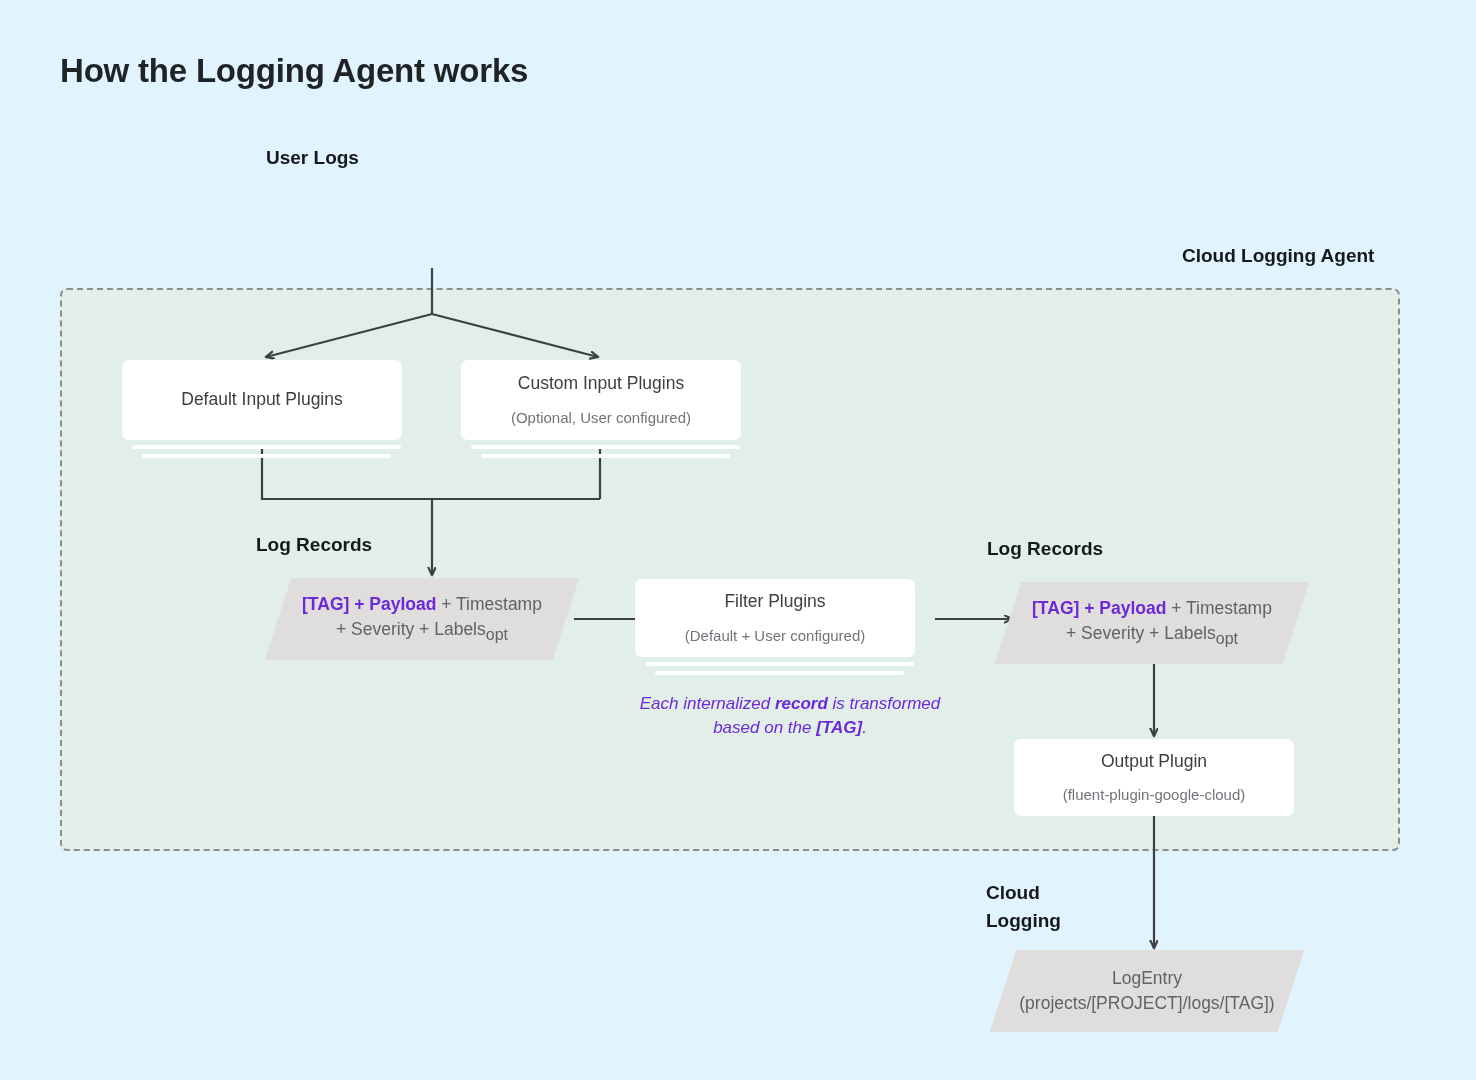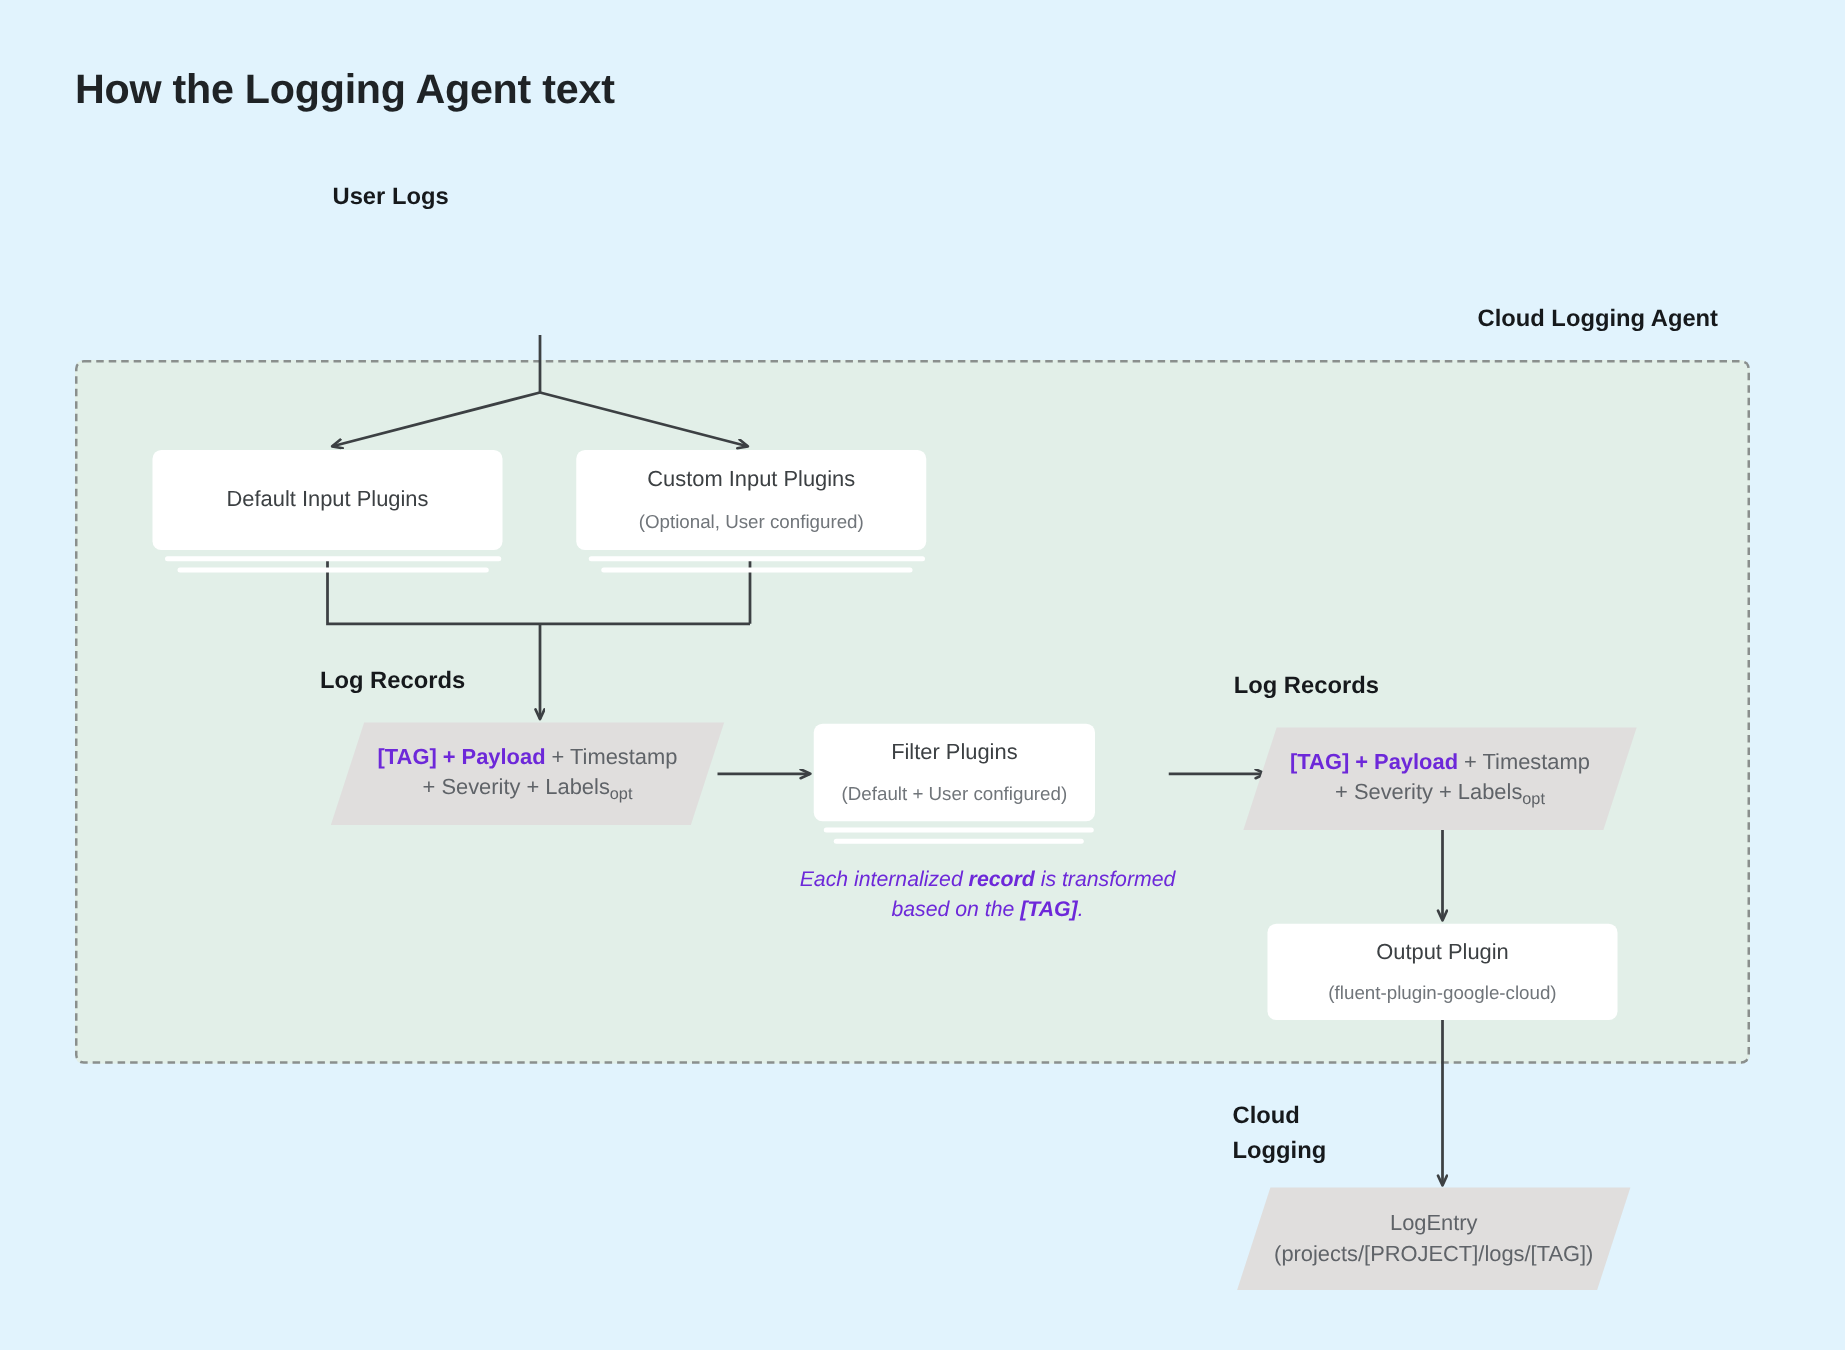--- a/index.html
+++ b/index.html
@@ -86,21 +86,21 @@
     display: block;
     font-size: 17.5px;
   }
 
   #para-userlogs { left: 288px; top: 186px; width: 288px; height: 82px; }
   #para-logrec-1 { left: 278px; top: 578px; width: 288px; height: 82px; }
   #para-logrec-2 { left: 1008px; top: 582px; width: 288px; height: 82px; }
   #para-logentry { left: 1003px; top: 950px; width: 288px; height: 82px; }
 
   .bold-seg { font-weight: bold; color: #6d28d9; }
-  sub.opt { font-size: 13px; }
+  sub.opt { font-size: 16px; }
 
   
   .box {
     position: absolute;
   }
   .box .card {
     position: absolute;
     left: 0; top: 0;
     width: 100%;
     height: 100%;
@@ -129,21 +129,21 @@
     position: absolute;
     background: #ffffff;
     height: 4px;
     border-radius: 2px;
   }
   .box .sheet.s1 { left: 3.5%;  width: 96%;  top: calc(100% + 5px); }
   .box .sheet.s2 { left: 7%;    width: 89%;  top: calc(100% + 14px); }
 
   #box-default-input { left: 122px; top: 360px; width: 280px; height: 80px; }
   #box-custom-input  { left: 461px; top: 360px; width: 280px; height: 80px; }
-  #box-filter        { left: 651px; top: 579px; width: 225px; height: 78px; }
+  #box-filter        { left: 635px; top: 579px; width: 280px; height: 78px; }
   #box-output        { left: 1014px; top: 739px; width: 280px; height: 77px; }
 
   
   #note-transform {
     position: absolute;
     left: 620px;
     top: 692px;
     width: 340px;
     text-align: center;
     font-size: 17px;
@@ -160,21 +160,21 @@
     width: 1476px;
     height: 1080px;
     pointer-events: none;
   }
 </style>
 </head>
 <body>
 
 <div id="stage">
 
-  <div class="page-title">How the Logging Agent text</div>
+  <div class="page-title">How the Logging Agent works</div>
 
   <div id="agent-panel"></div>
 
   <div class="section-label" id="label-user-logs">User Logs</div>
   <div class="section-label" id="label-agent">Cloud Logging Agent</div>
   <div class="section-label" id="label-logrec-1">Log Records</div>
   <div class="section-label" id="label-logrec-2">Log Records</div>
   <div class="section-label" id="label-cloud-log">Cloud
 Logging</div>
 

